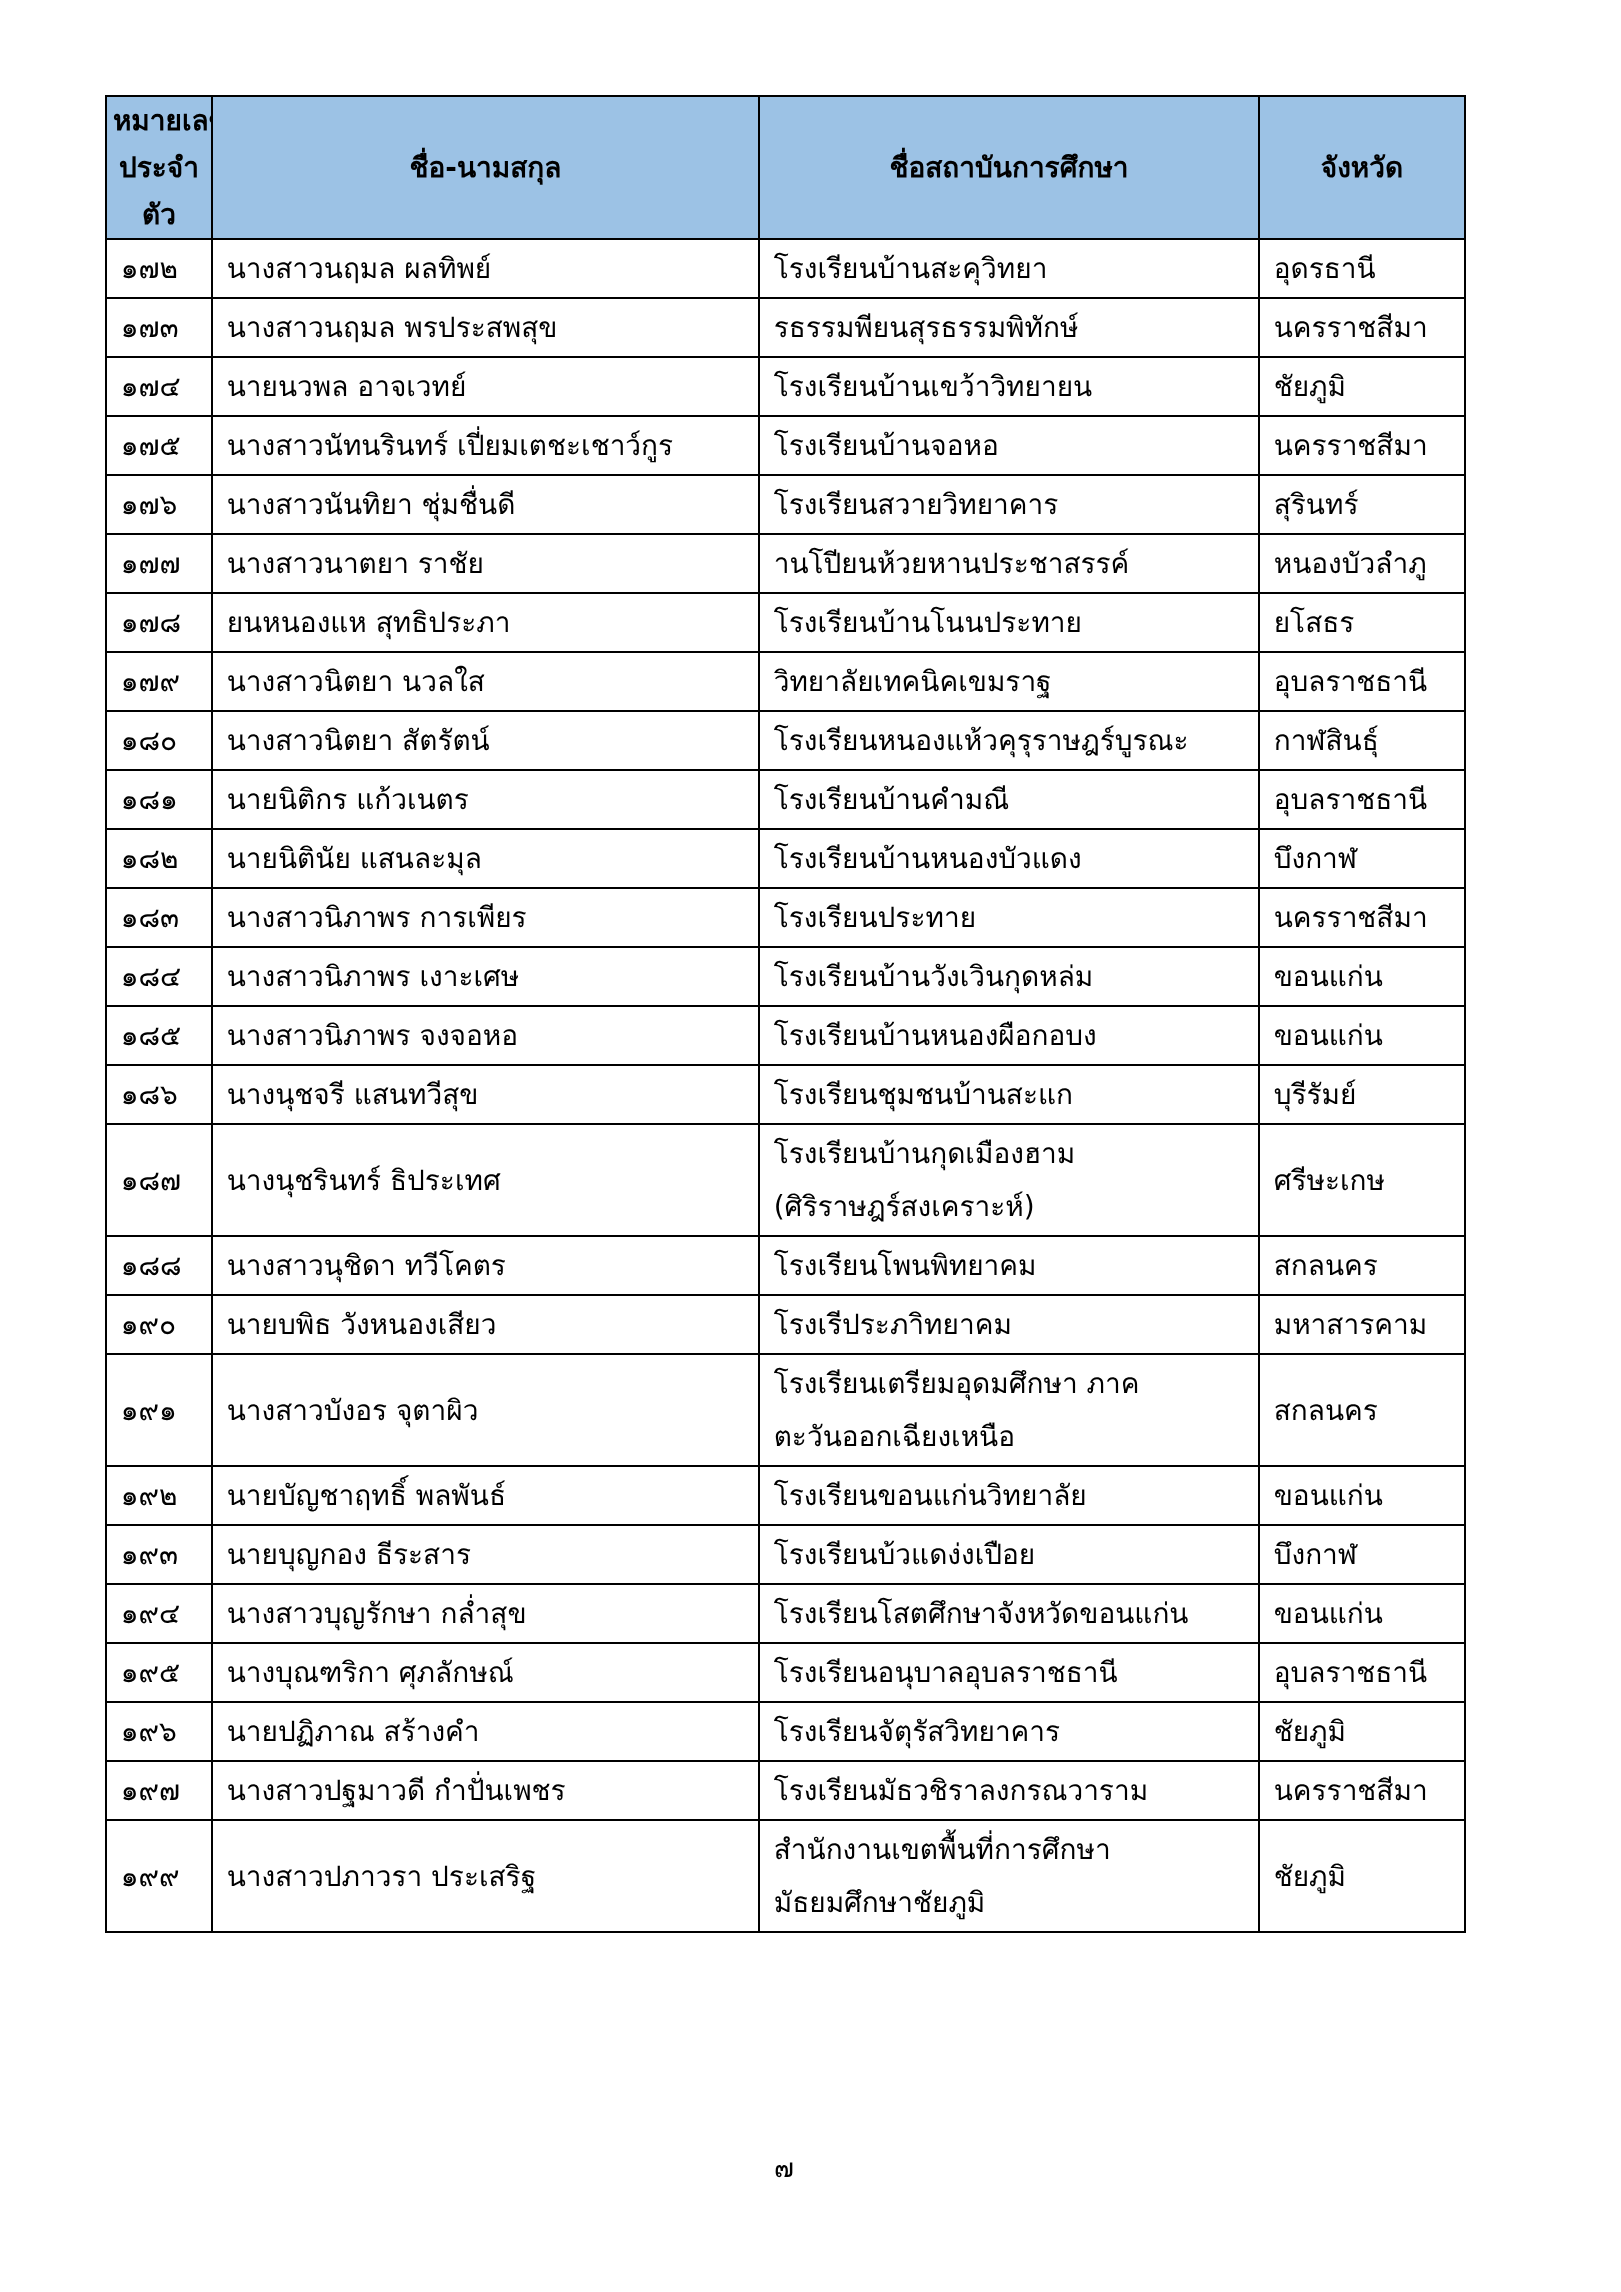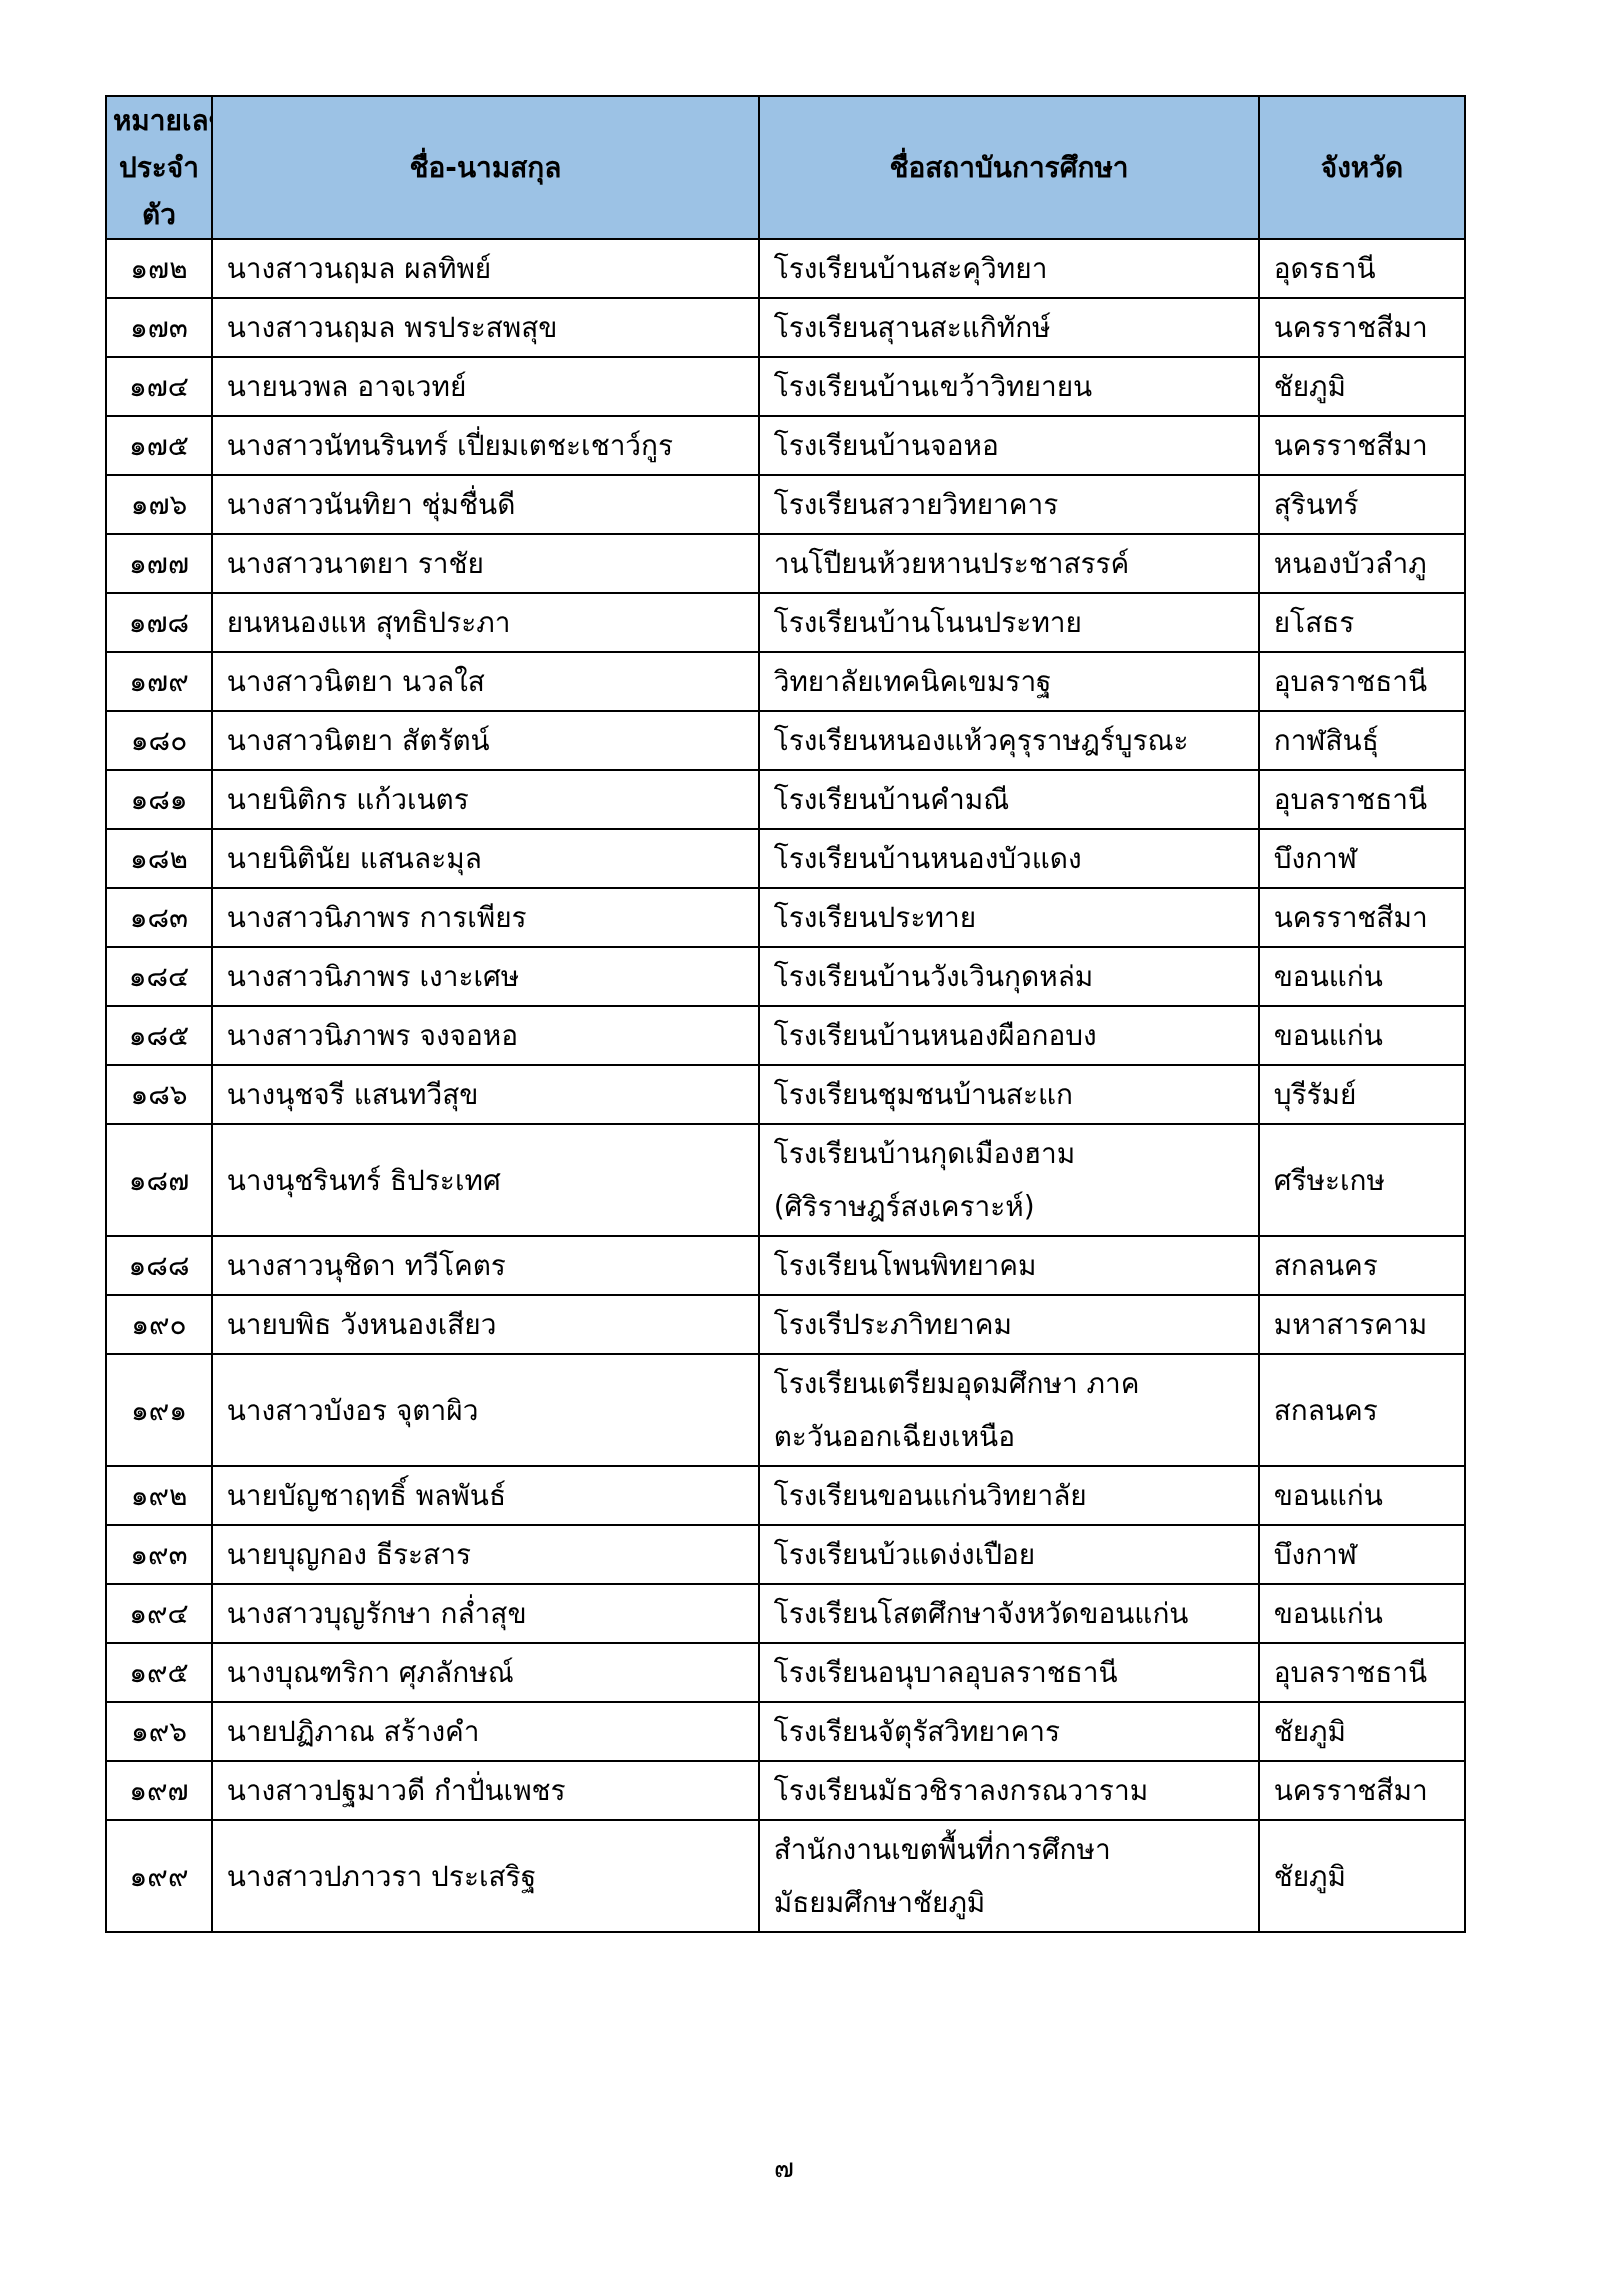--- a/index.html
+++ b/index.html
@@ -38,21 +38,21 @@
     height: 97px;
     line-height: 47px;
     padding: 0 5.9px;
   }
   table.roster td {
     line-height: 53px;
     padding: 2px 13.7px 2px 13.7px;
     height: 53px;
   }
   td.col-id {
-    text-align: center;
+    text-align: left;
     padding: 2px 3.9px;
   }
   col.c-id { width: 106px; }
   col.c-name { width: 547px; }
   col.c-institution { width: 500px; }
   col.c-province { width: 206px; }
   .footer-pageno {
     position: absolute;
     left: 105px;
     top: 2147px;
@@ -85,21 +85,21 @@
     <tbody>
         <tr>
           <td class="col-id">๑๗๒</td>
           <td class="col-name">นางสาวนฤมล  ผลทิพย์</td>
           <td class="col-institution">โรงเรียนบ้านสะคุวิทยา</td>
           <td class="col-province">อุดรธานี</td>
         </tr>
         <tr>
           <td class="col-id">๑๗๓</td>
           <td class="col-name">นางสาวนฤมล  พรประสพสุข</td>
-          <td class="col-institution">โรงเรียนสุานสะแกิทักษ์</td>
+          <td class="col-institution">รธรรมพียนสุรธรรมพิทักษ์</td>
           <td class="col-province">นครราชสีมา</td>
         </tr>
         <tr>
           <td class="col-id">๑๗๔</td>
           <td class="col-name">นายนวพล  อาจเวทย์</td>
           <td class="col-institution">โรงเรียนบ้านเขว้าวิทยายน</td>
           <td class="col-province">ชัยภูมิ</td>
         </tr>
         <tr>
           <td class="col-id">๑๗๕</td>

